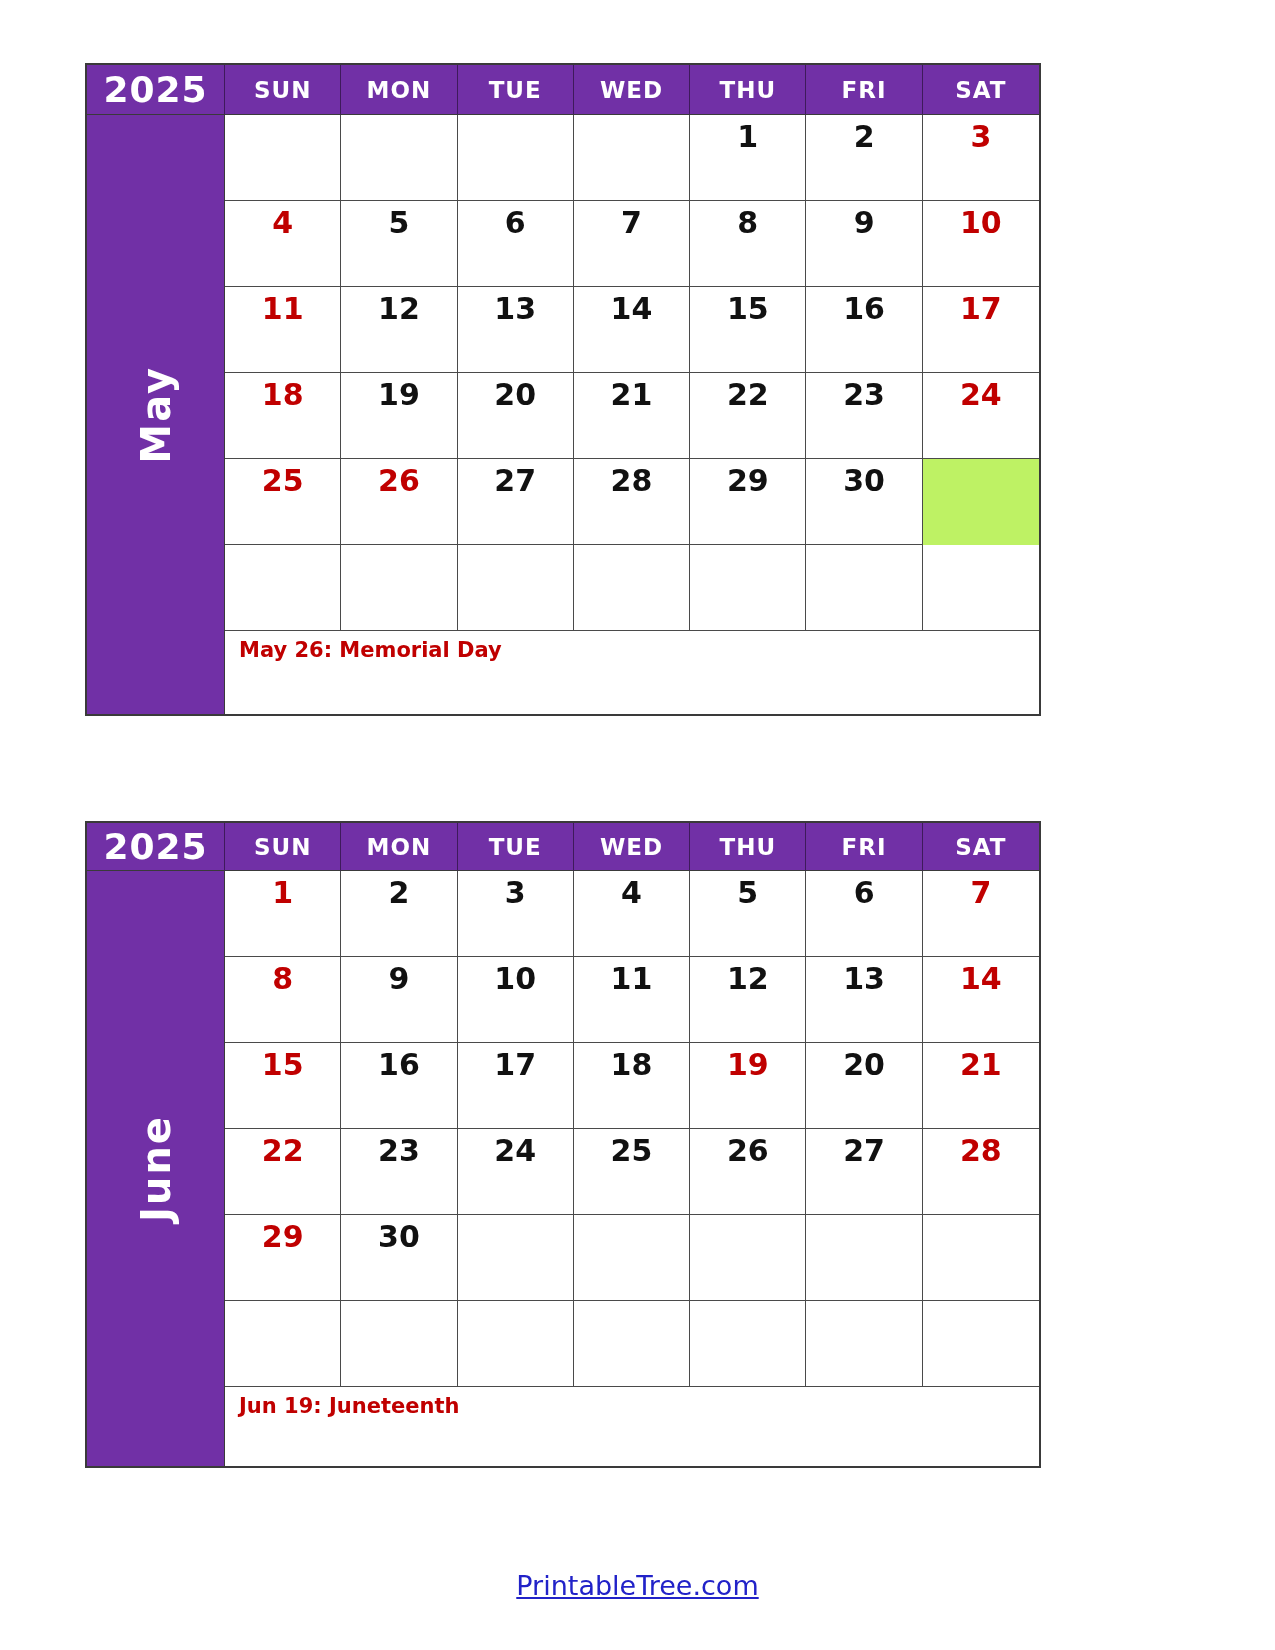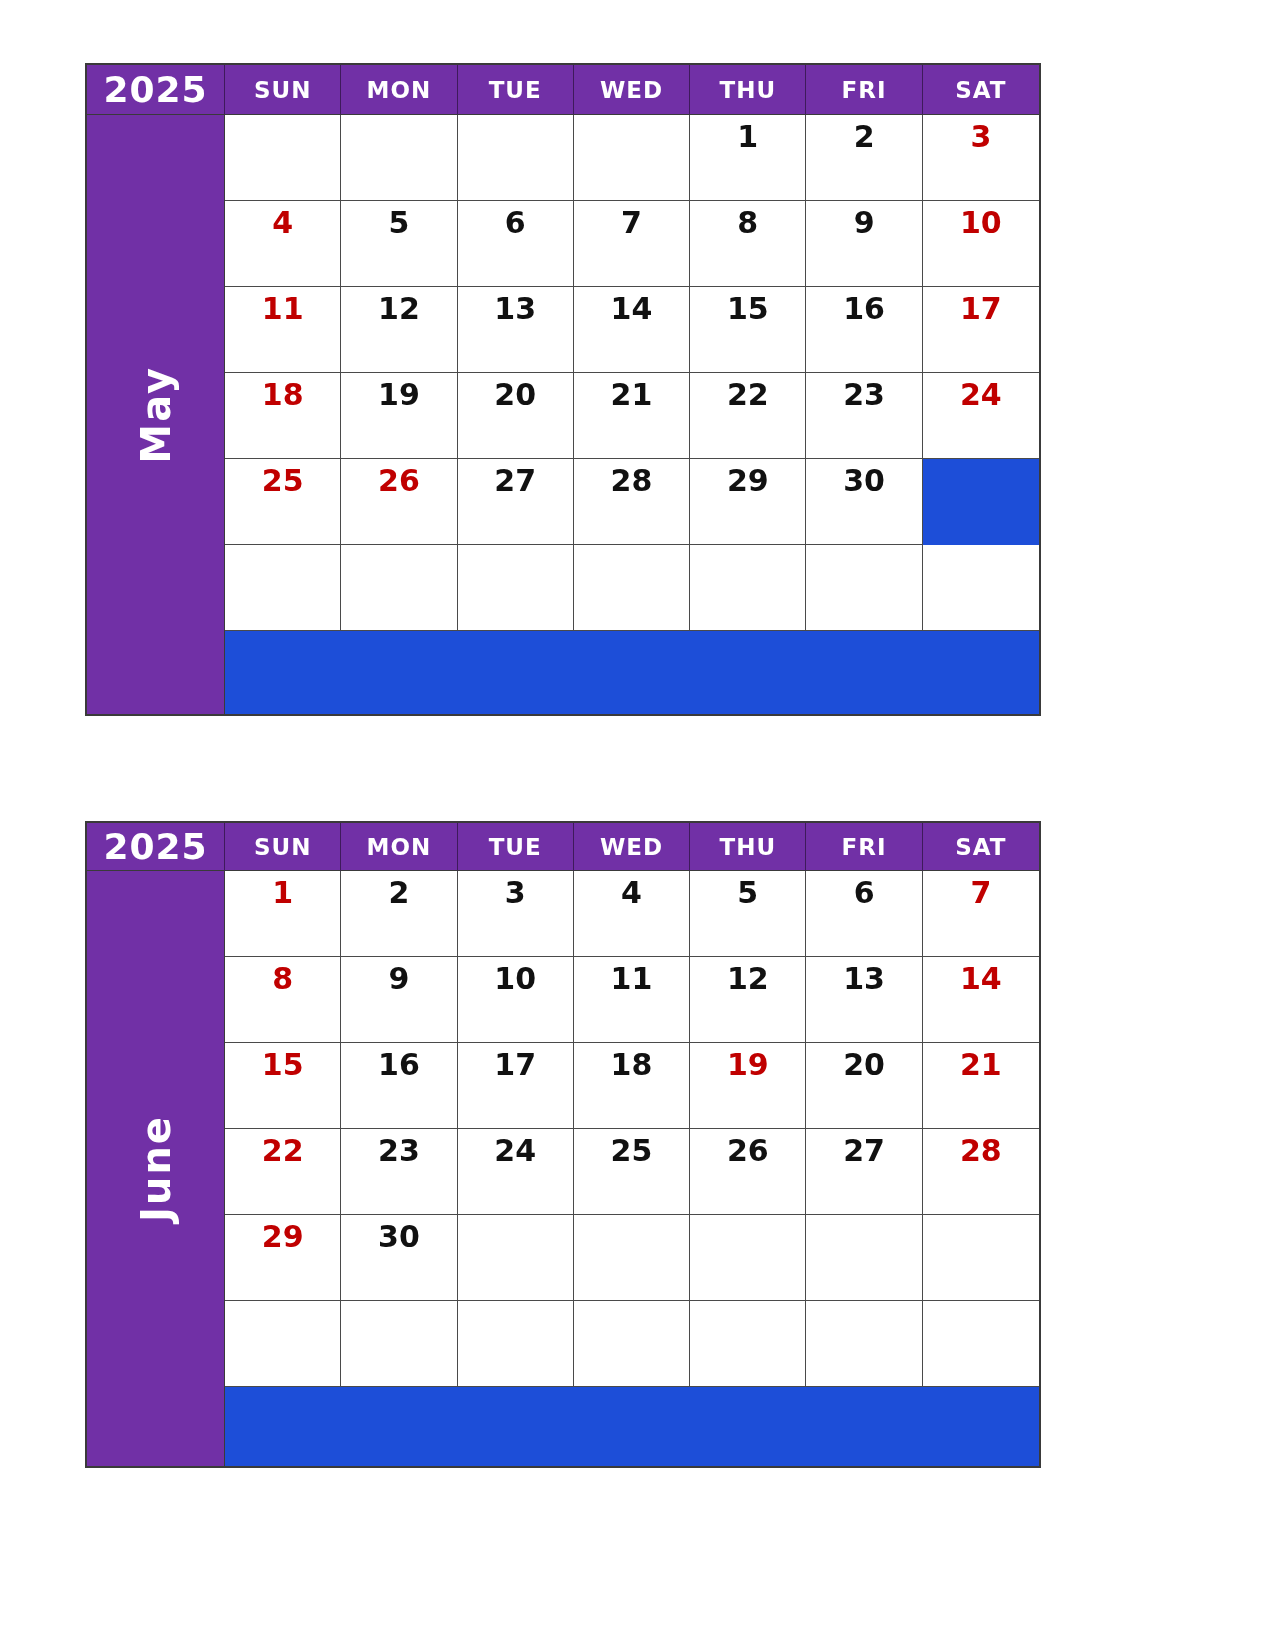--- a/index.html
+++ b/index.html
@@ -14,21 +14,21 @@
 
   
   .calendar {
     position: absolute;
     left: 85px;
     width: 956px;
     display: grid;
     grid-template-columns: 138px repeat(7, 1fr);
     box-sizing: border-box;
     border: 2px solid #3a3a3a;
-    background: #1d4ed8;
+    background: #bef264;
   }
   .cal-may  { top: 63px;  height: 653px; grid-template-rows: 50px repeat(6, 86px) 1fr; }
   .cal-june { top: 821px; height: 647px; grid-template-rows: 48px repeat(6, 86px) 1fr; }
 
   .year-cell {
     grid-column: 1; grid-row: 1;
     background: var(--purple, #7130a6);
     color: #ffffff;
     display: flex; align-items: center; justify-content: center;
     font-size: 36px; font-weight: 600; letter-spacing: 1px;
@@ -103,20 +103,21 @@
 </head>
 <body>
 
 <div class="page">
 
   <section class="calendar cal-may">
     <div class="year-cell">2025</div>
     <div class="month-col">
       <span class="month-label">May</span>
     </div>
+    <div class="note-cell">May 26: Memorial Day</div>
   <div class="dow-cell" style="grid-column: 2;">SUN</div>
       <div class="dow-cell" style="grid-column: 3;">MON</div>
       <div class="dow-cell" style="grid-column: 4;">TUE</div>
       <div class="dow-cell" style="grid-column: 5;">WED</div>
       <div class="dow-cell" style="grid-column: 6;">THU</div>
       <div class="dow-cell" style="grid-column: 7;">FRI</div>
       <div class="dow-cell last" style="grid-column: 8;">SAT</div>
       <div class="day-cell" style="grid-area: 2 / 2;"></div>
       <div class="day-cell" style="grid-area: 2 / 3;"></div>
       <div class="day-cell" style="grid-area: 2 / 4;"></div>
@@ -158,20 +159,21 @@
       <div class="day-cell" style="grid-area: 7 / 6;"></div>
       <div class="day-cell" style="grid-area: 7 / 7;"></div>
       <div class="day-cell last" style="grid-area: 7 / 8;"></div>
     </section>
 
   <section class="calendar cal-june">
     <div class="year-cell">2025</div>
     <div class="month-col">
       <span class="month-label">June</span>
     </div>
+    <div class="note-cell">Jun 19: Juneteenth</div>
   <div class="dow-cell" style="grid-column: 2;">SUN</div>
       <div class="dow-cell" style="grid-column: 3;">MON</div>
       <div class="dow-cell" style="grid-column: 4;">TUE</div>
       <div class="dow-cell" style="grid-column: 5;">WED</div>
       <div class="dow-cell" style="grid-column: 6;">THU</div>
       <div class="dow-cell" style="grid-column: 7;">FRI</div>
       <div class="dow-cell last" style="grid-column: 8;">SAT</div>
       <div class="day-cell red" style="grid-area: 2 / 2;">1</div>
       <div class="day-cell" style="grid-area: 2 / 3;">2</div>
       <div class="day-cell" style="grid-area: 2 / 4;">3</div>
@@ -209,14 +211,17 @@
       <div class="day-cell last" style="grid-area: 6 / 8;"></div>
       <div class="day-cell" style="grid-area: 7 / 2;"></div>
       <div class="day-cell" style="grid-area: 7 / 3;"></div>
       <div class="day-cell" style="grid-area: 7 / 4;"></div>
       <div class="day-cell" style="grid-area: 7 / 5;"></div>
       <div class="day-cell" style="grid-area: 7 / 6;"></div>
       <div class="day-cell" style="grid-area: 7 / 7;"></div>
       <div class="day-cell last" style="grid-area: 7 / 8;"></div>
     </section>
 
+  <div class="footer">
+    <a>PrintableTree.com</a>
+  </div>
 
 </div>
 
 </body></html>

